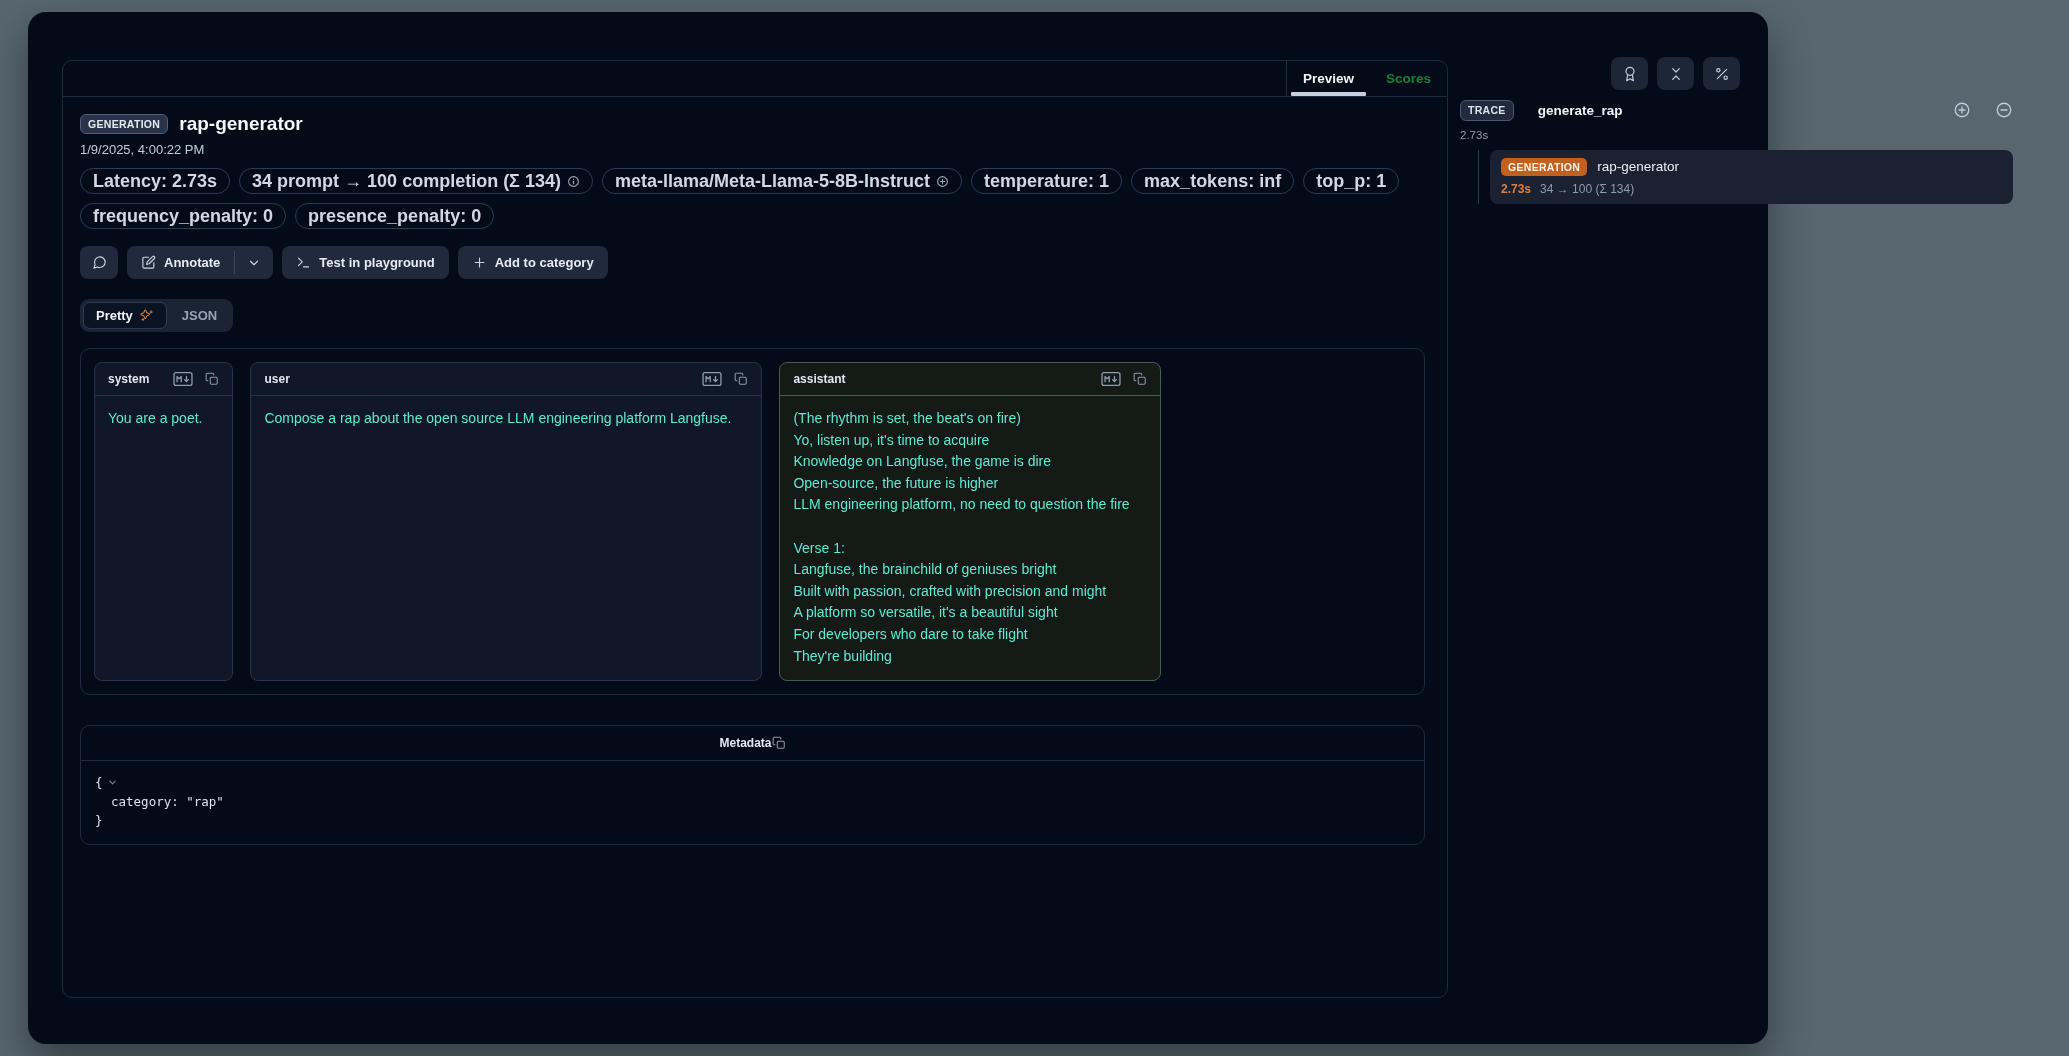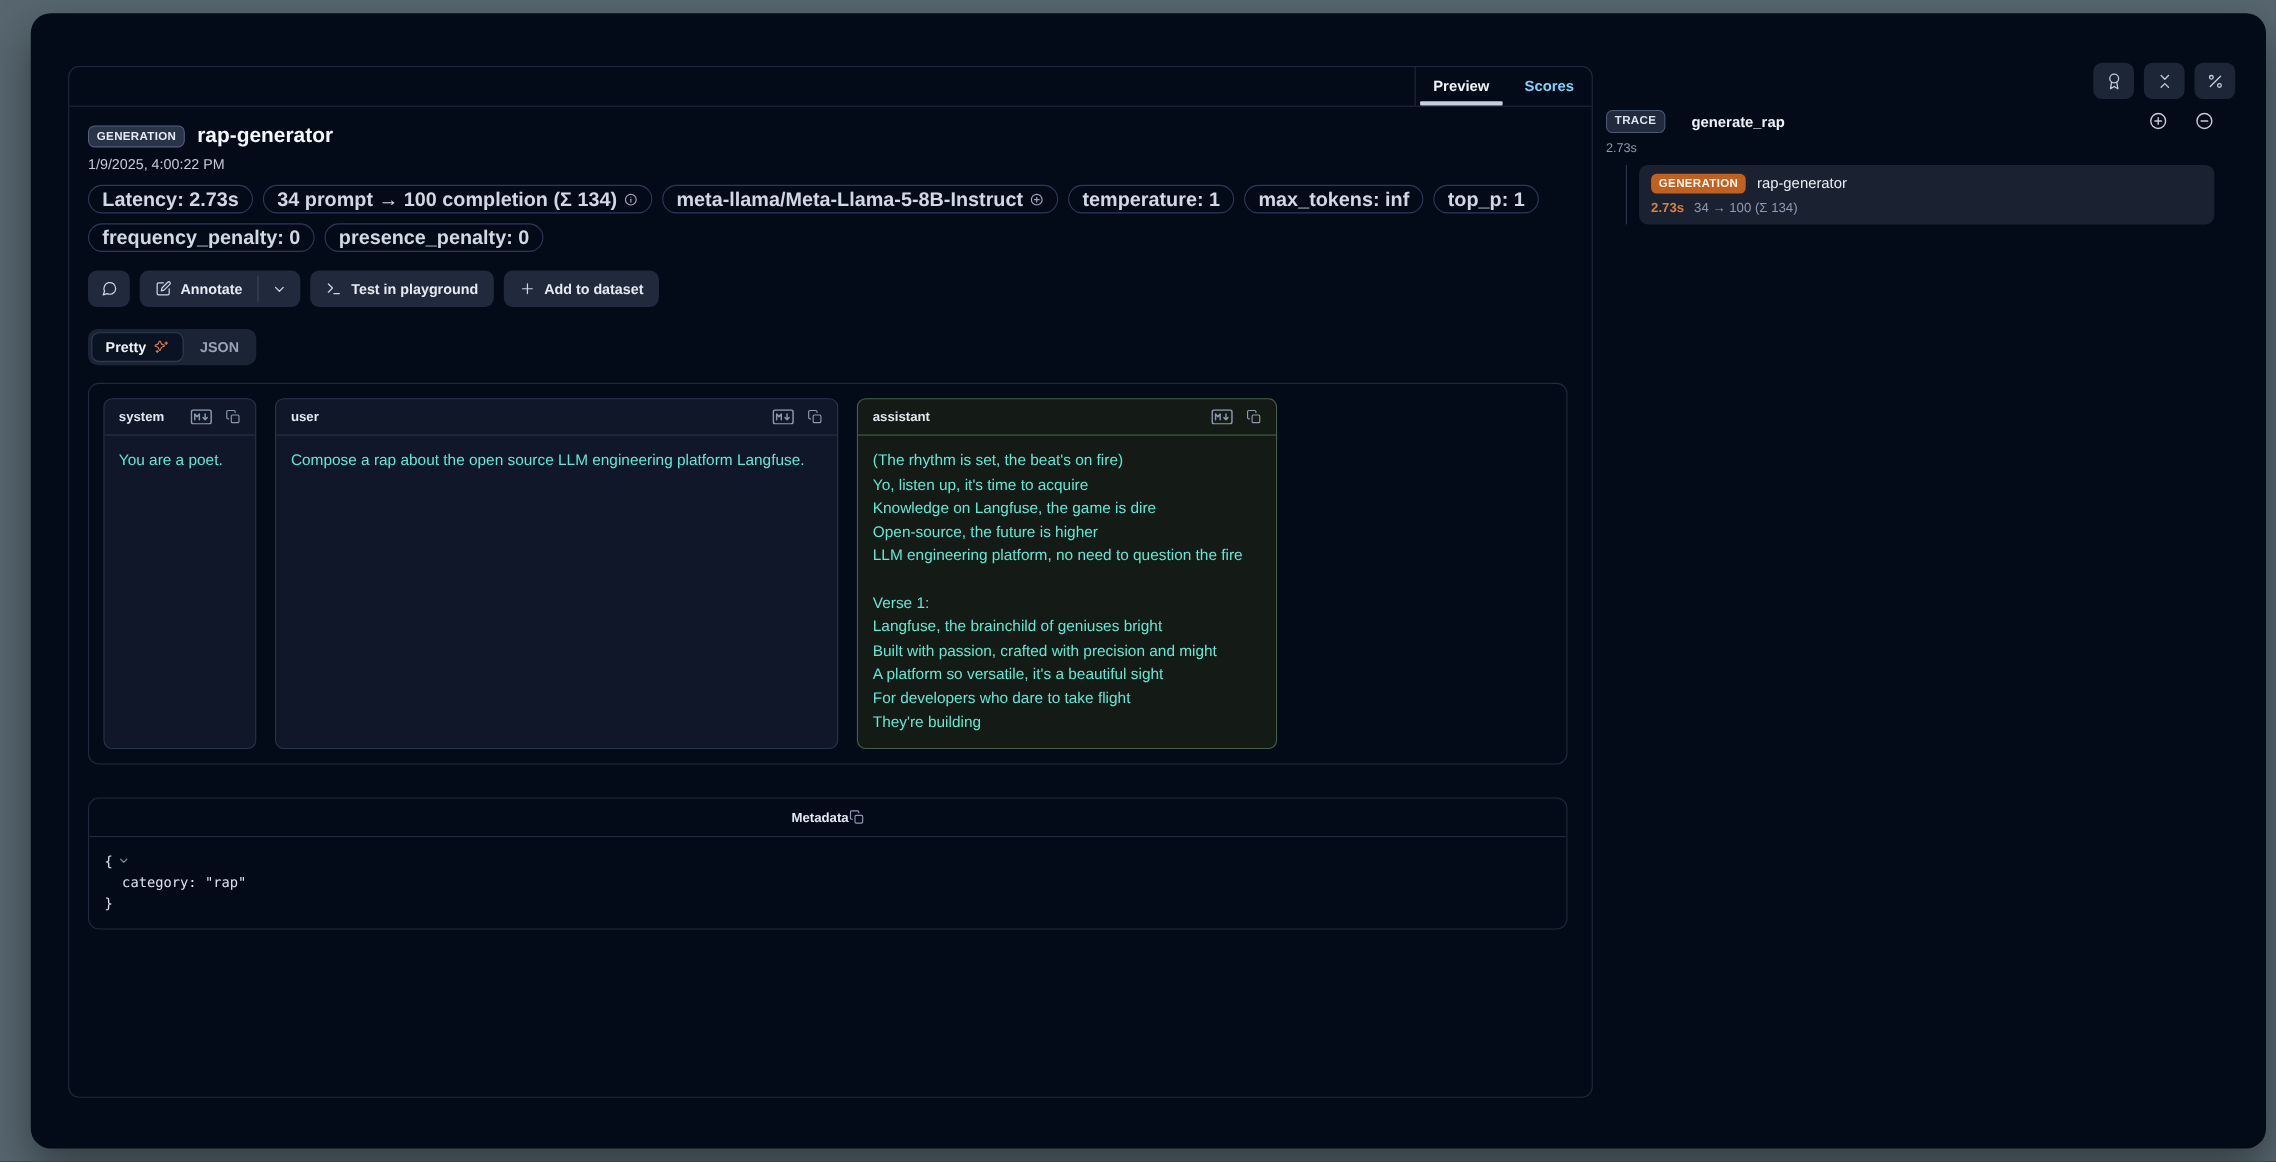--- a/index.html
+++ b/index.html
@@ -5,21 +5,21 @@
   * { margin: 0; padding: 0; box-sizing: border-box; }
   html, body { width: 2069px; height: 1056px; overflow: hidden; }
   body {
     font-family: "Liberation Sans", "DejaVu Sans", sans-serif;
     background: #57666f;
     color: #e7ecf4;
     -webkit-font-smoothing: antialiased;
   }
   .page { position: relative; width: 2069px; height: 1056px; background: #57666f; }
   .window {
-    position: absolute; left: 28px; top: 12px; width: 2032px; height: 1032px;
+    position: absolute; left: 28px; top: 12px; width: 1740px; height: 1032px;
     background: #040b18; border-radius: 18px;
     box-shadow: 0 18px 40px rgba(0,0,0,.4);
   }
 
   
   .topbar-actions { position: absolute; top: 45px; right: 28px; display: flex; gap: 9px; }
   .icon-btn-sm {
     width: 37px; height: 33px; border-radius: 8px; border: none;
     background: #1d2636; color: #c3cdda; display: flex; align-items: center; justify-content: center;
     cursor: pointer;
@@ -31,21 +31,21 @@
     position: absolute; left: 34px; top: 48px; width: 1386px; height: 938px;
     border: 1px solid #1f2a3e; border-radius: 10px; overflow: hidden;
   }
   .card-tabs {
     height: 36px; border-bottom: 1px solid #1f2a3e;
     display: flex; justify-content: flex-end; align-items: stretch;
   }
   .tab-group { display: flex; border-left: 1px solid #1f2a3e; }
   .tab {
     position: relative; padding: 0 16px; display: flex; align-items: center;
-    font-size: 13.5px; font-weight: 600; color: #7dd3fc; cursor: pointer;
+    font-size: 13.5px; font-weight: 600; color: #15803d; cursor: pointer;
   }
   .tab.active { color: #f1f5f9; }
   .tab .underline { position: absolute; left: 4px; right: 4px; bottom: 0; height: 4px; background: #c6cfdc; border-radius: 1px; }
 
   .card-body { padding: 16px 22px 0 17px; }
 
   .title-row { display: flex; align-items: center; gap: 11px; }
   .type-badge {
     background: #2a3449; border: 1px solid #515f7c; border-radius: 6px;
     color: #e4eaf3; font-size: 10.5px; font-weight: 700; letter-spacing: .3px;
@@ -291,21 +291,21 @@
                 </svg>
             </span>
             <span>Test in playground</span>
           </button>
           <button class="btn">
             <span>
               <svg viewBox="0 0 24 24" fill="none" stroke="currentColor" stroke-width="1.8" stroke-linecap="round" stroke-linejoin="round" width="15" height="15">
                   <path d="M12 5v14M5 12h14"></path>
                 </svg>
             </span>
-            <span>Add to dataset</span>
+            <span>Add to category</span>
           </button>
         </div>
 
         <div class="viewmode-row">
           <div class="viewmode">
             <span class="vtab active">
               <span>Pretty</span>
               <span>
                 <svg viewBox="0 0 24 24" fill="none" stroke="currentColor" stroke-width="1.8" stroke-linecap="round" stroke-linejoin="round" width="14" height="14">
                     <path d="M9.9 2.3 11.4 6a1 1 0 0 0 .6.6l3.7 1.5a1 1 0 0 1 0 1.8L12 11.4a1 1 0 0 0-.6.6l-1.5 3.7a1 1 0 0 1-1.8 0L6.6 12a1 1 0 0 0-.6-.6L2.3 9.9a1 1 0 0 1 0-1.8L6 6.6a1 1 0 0 0 .6-.6l1.5-3.7a1 1 0 0 1 1.8 0Z"></path>

